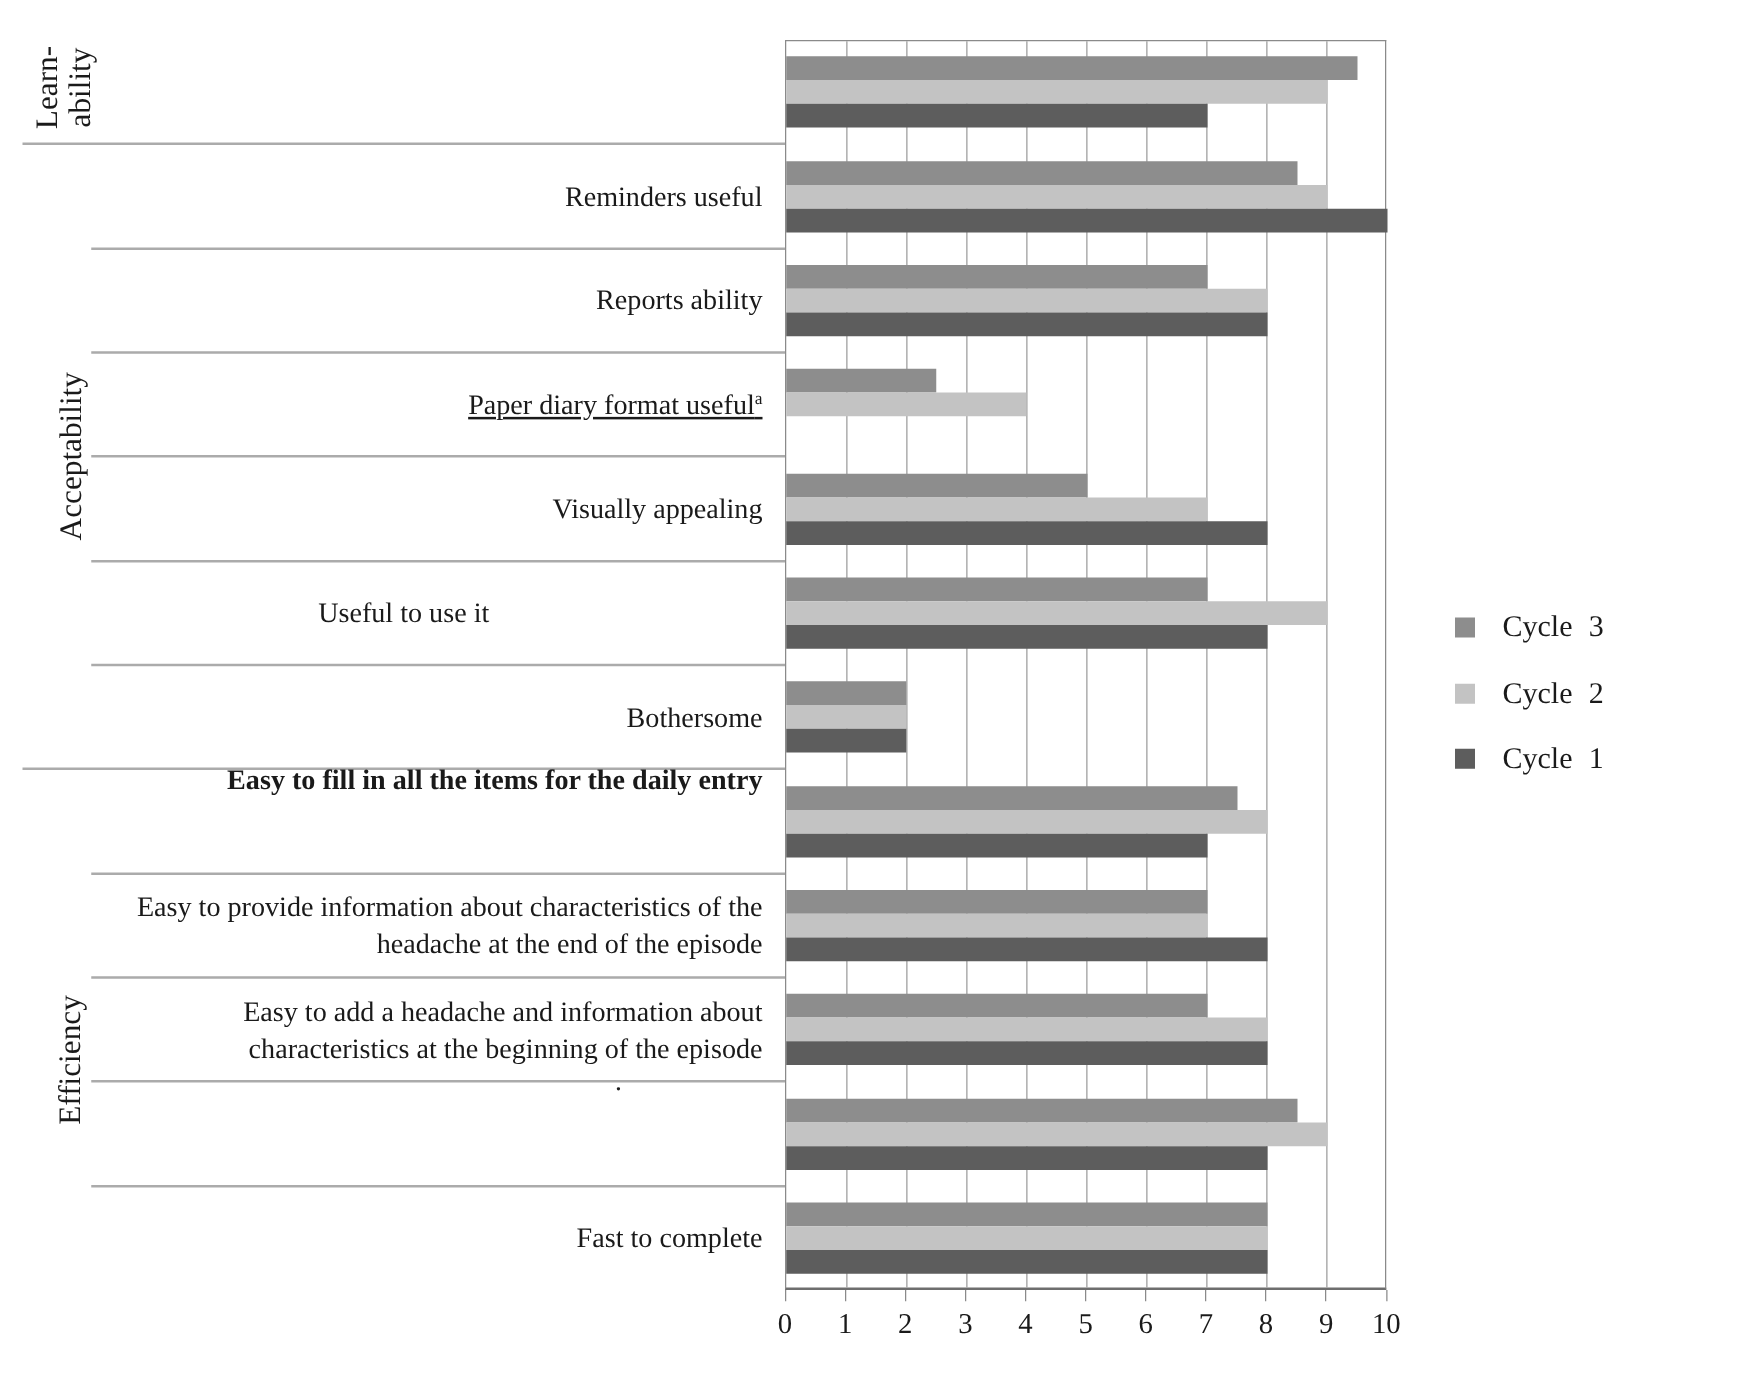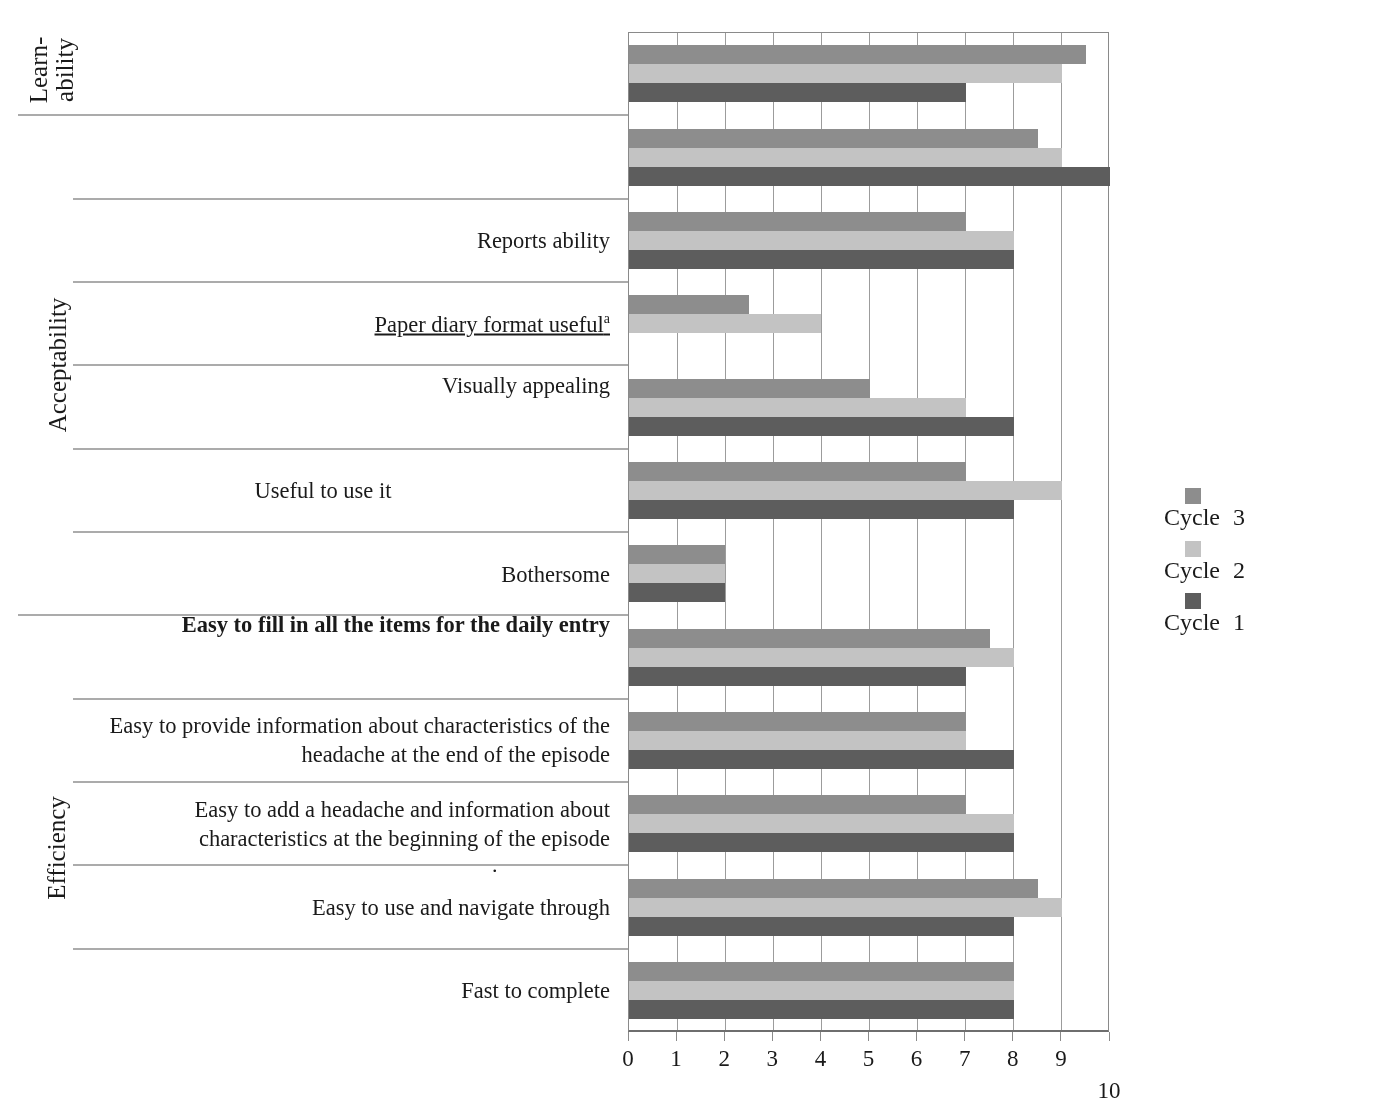--- a/index.html
+++ b/index.html
@@ -41,21 +41,20 @@
   .tick-label{
     position:absolute;
     width:60px;margin-left:-30px;
     text-align:center;
     font-size:23px;
   }
   .legend-item{
     position:absolute;
     display:flex;align-items:center;
     height:28px;
-    flex-direction:column;
   }
   .legend-swatch{width:16px;height:16px;margin-right:22px;flex:none;}
   .legend-text{font-size:24px;word-spacing:7px;white-space:nowrap;}
   .stray-mark{position:absolute;font-size:22px;}
 </style>
 </head>
 <body>
 
 <div id="figure">
   <div id="plot">
@@ -108,31 +107,31 @@
     <div class="divider" style="top: 197.667px; left: 73px; width: 555px; background: rgb(171, 171, 171);"></div>
     <div class="divider" style="top: 281px; left: 73px; width: 555px; background: rgb(171, 171, 171);"></div>
     <div class="divider" style="top: 364.333px; left: 73px; width: 555px; background: rgb(171, 171, 171);"></div>
     <div class="divider" style="top: 447.667px; left: 73px; width: 555px; background: rgb(171, 171, 171);"></div>
     <div class="divider" style="top: 531px; left: 73px; width: 555px; background: rgb(171, 171, 171);"></div>
     <div class="divider" style="top: 614.333px; left: 18px; width: 610px; background: rgb(171, 171, 171);"></div>
     <div class="divider" style="top: 697.667px; left: 73px; width: 555px; background: rgb(171, 171, 171);"></div>
     <div class="divider" style="top: 781px; left: 73px; width: 555px; background: rgb(171, 171, 171);"></div>
     <div class="divider" style="top: 864.333px; left: 73px; width: 555px; background: rgb(171, 171, 171);"></div>
     <div class="divider" style="top: 947.667px; left: 73px; width: 555px; background: rgb(171, 171, 171);"></div>
+    <div class="cat-label" style="top: 157px;"><span>Reminders useful</span></div>
     <div class="cat-label" style="top: 240.333px;"><span>Reports ability</span></div>
     <div class="cat-label" style="top: 323.667px; text-decoration: underline;"><span>Paper diary format useful</span><sup>a</sup></div>
-    <div class="cat-label" style="top: 385px; text-align: right;"><span>Visually appealing</span></div>
+    <div class="cat-label" style="top: 407px; text-align: right;"><span>Visually appealing</span></div>
     <div class="cat-label" style="top: 490.333px; text-align: center;"><span>Useful to use it</span></div>
     <div class="cat-label" style="top: 573.667px;"><span>Bothersome</span></div>
     <div class="cat-label" style="top: 624px; font-weight: bold;"><span>Easy to fill in all the items for the daily entry</span></div>
     <div class="cat-label" style="top: 740.333px;"><span>Easy to provide information about characteristics of the
 headache at the end of the episode</span></div>
     <div class="cat-label" style="top: 823.667px;"><span>Easy to add a headache and information about
 characteristics at the beginning of the episode</span></div>
-    <div class="cat-label" style="top: 907px;"><span>Easy to use and navigate through</span></div>
     <div class="cat-label" style="top: 990.333px;"><span>Fast to complete</span></div>
     <div class="group-label" style="left: 52px; top: 70px;">Learn-
 ability</div>
     <div class="group-label" style="left: 58px; top: 365px;">Acceptability</div>
     <div class="group-label" style="left: 57px; top: 848px;">Efficiency</div>
     <div class="tick" style="left: 627.5px; top: 1032px;"></div>
     <div class="tick-label" style="left: 628px; top: 1046px;">0</div>
     <div class="tick" style="left: 675.6px; top: 1032px;"></div>
     <div class="tick-label" style="left: 676.1px; top: 1046px;">1</div>
     <div class="tick" style="left: 723.7px; top: 1032px;"></div>
@@ -145,21 +144,21 @@
     <div class="tick-label" style="left: 868.5px; top: 1046px;">5</div>
     <div class="tick" style="left: 916.1px; top: 1032px;"></div>
     <div class="tick-label" style="left: 916.6px; top: 1046px;">6</div>
     <div class="tick" style="left: 964.2px; top: 1032px;"></div>
     <div class="tick-label" style="left: 964.7px; top: 1046px;">7</div>
     <div class="tick" style="left: 1012.3px; top: 1032px;"></div>
     <div class="tick-label" style="left: 1012.8px; top: 1046px;">8</div>
     <div class="tick" style="left: 1060.4px; top: 1032px;"></div>
     <div class="tick-label" style="left: 1060.9px; top: 1046px;">9</div>
     <div class="tick" style="left: 1108.5px; top: 1032px;"></div>
-    <div class="tick-label" style="left: 1109px; top: 1078px;">10</div>
+    <div class="tick-label" style="left: 1109px; top: 1046px;">10</div>
     <div class="legend-item" style="left: 1164px; top: 488px;">
       <span class="legend-swatch" style="background: rgb(141, 141, 141);"></span>
       <span class="legend-text">Cycle 3</span>
     </div>
     <div class="legend-item" style="left: 1164px; top: 541px;">
       <span class="legend-swatch" style="background: rgb(195, 195, 195);"></span>
       <span class="legend-text">Cycle 2</span>
     </div>
     <div class="legend-item" style="left: 1164px; top: 593px;">
       <span class="legend-swatch" style="background: rgb(93, 93, 93);"></span>

